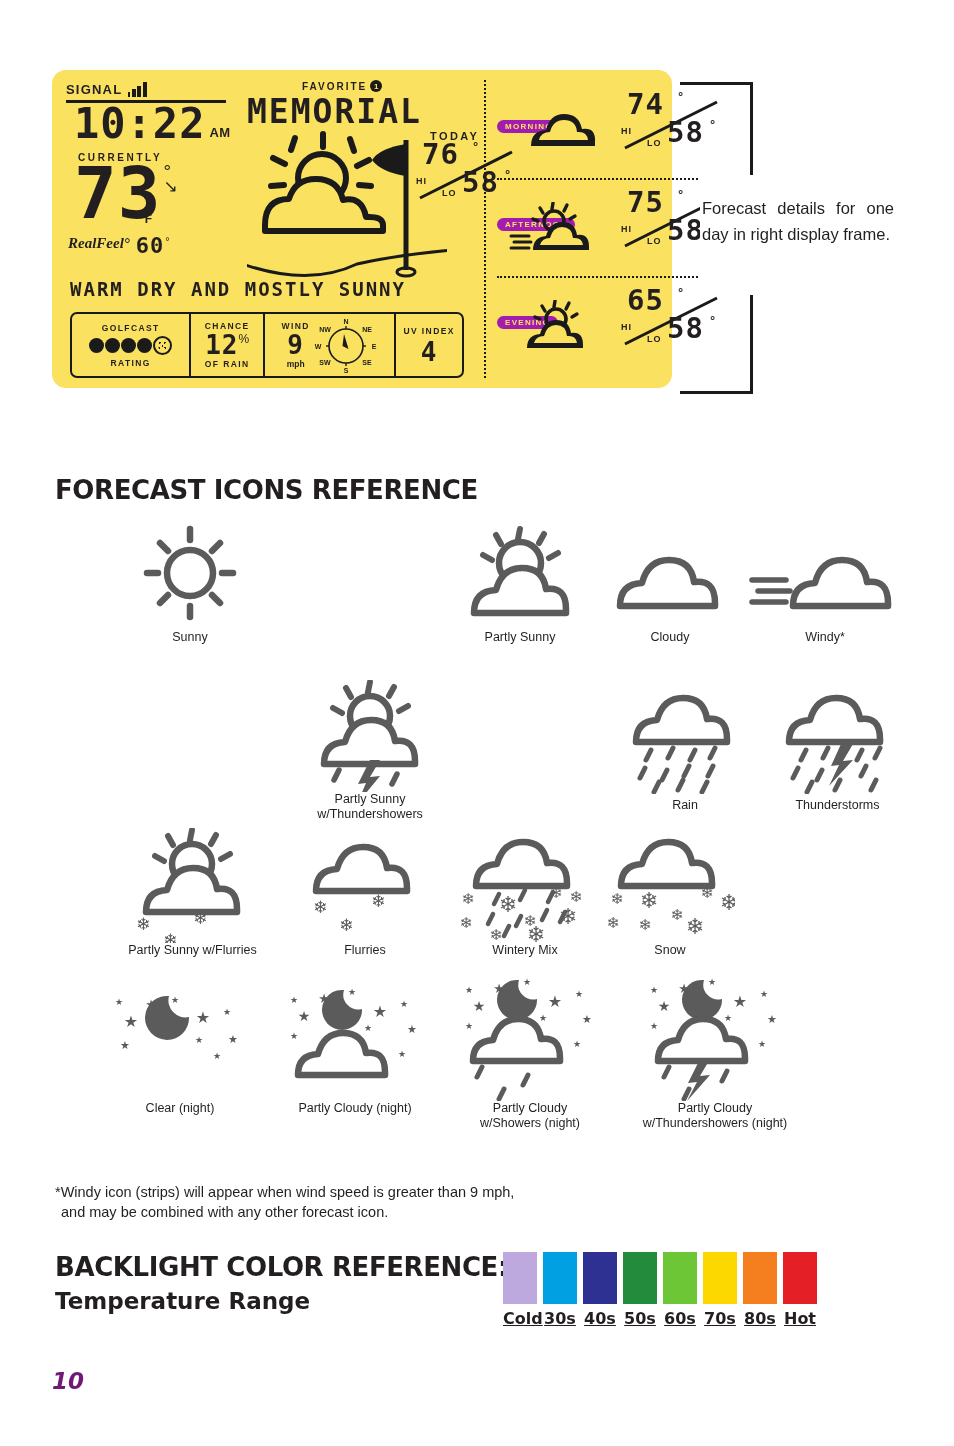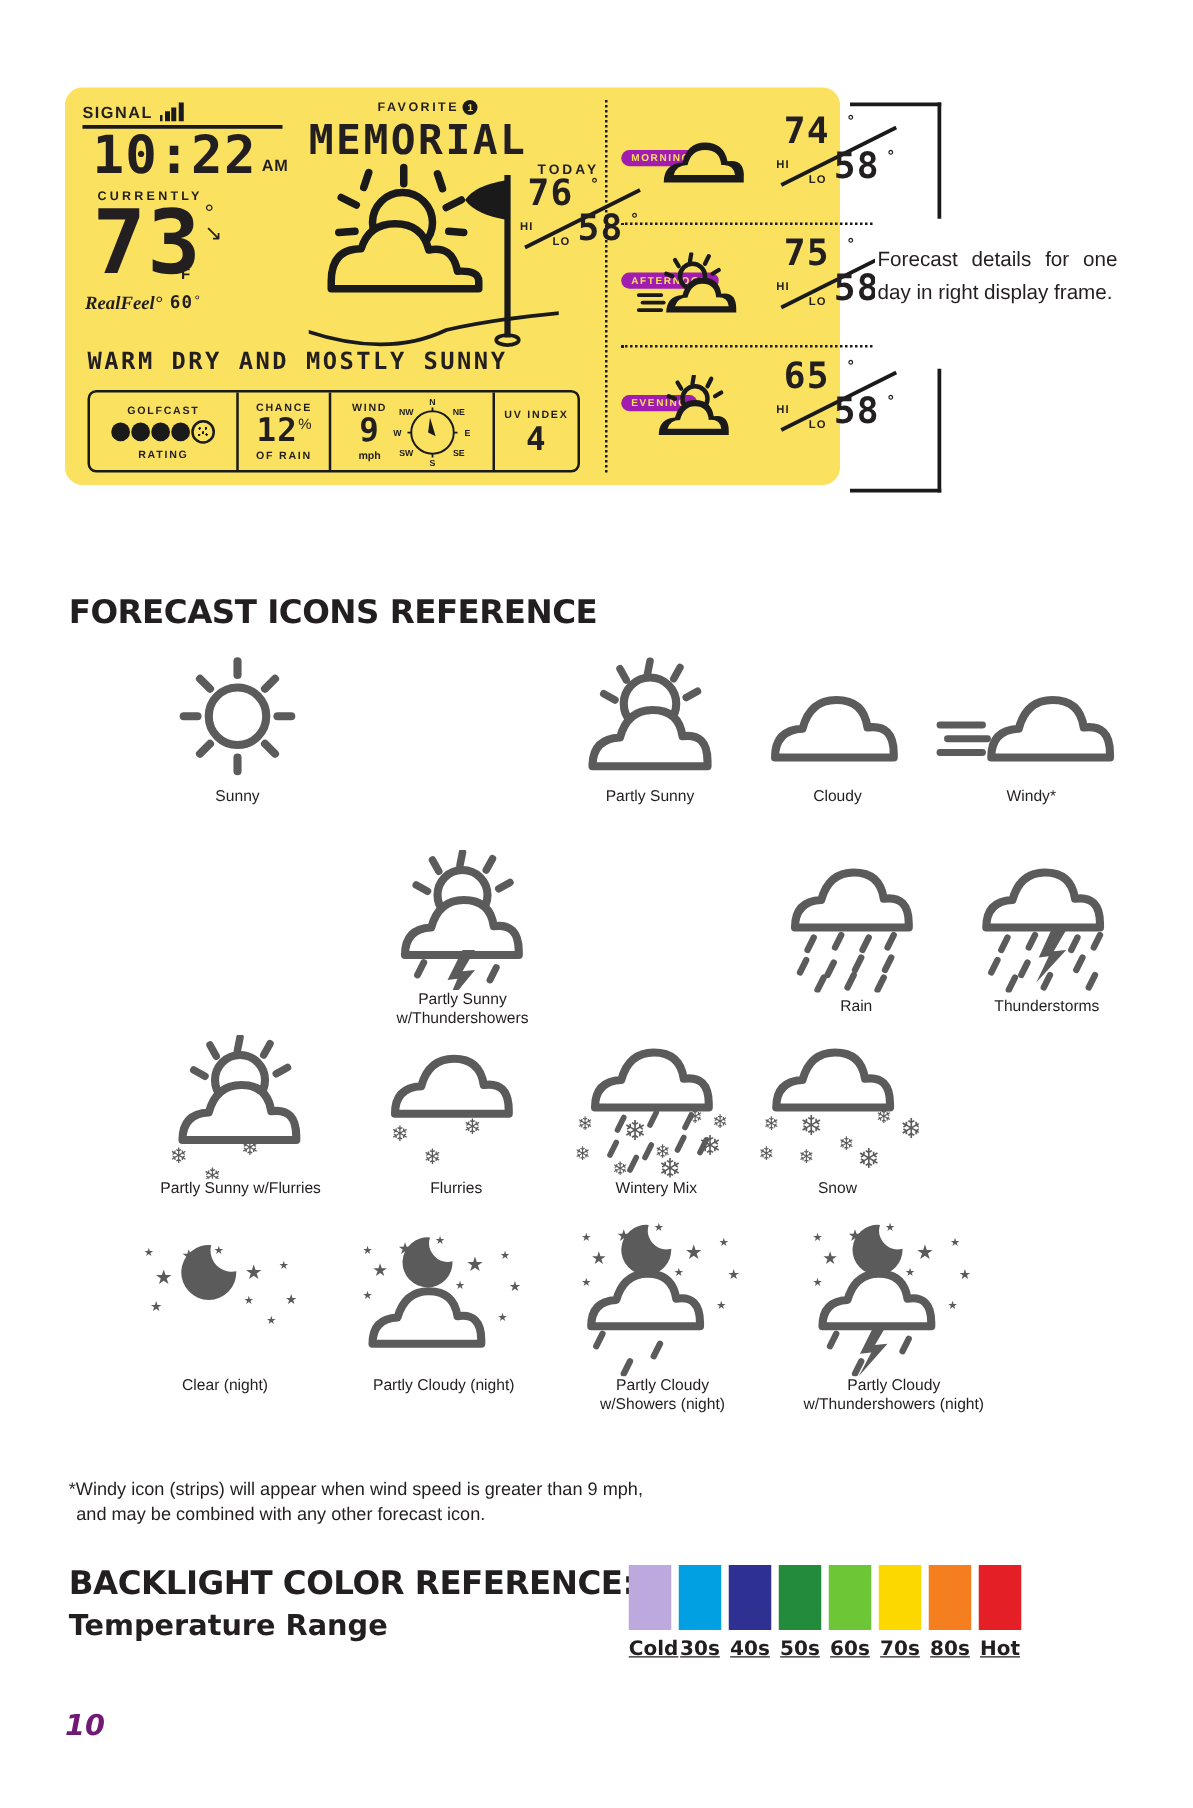--- a/index.html
+++ b/index.html
@@ -36,21 +36,21 @@
   #currently-label{position:absolute;left:26px;top:82px;font-size:10px;font-weight:bold;letter-spacing:2.6px;}
   #curtemp{position:absolute;left:22px;top:90px;display:flex;align-items:flex-start;}
   #curtemp .big{font-size:71px;line-height:0.95;}
   #curtemp .marks{display:flex;flex-direction:column;align-items:flex-start;margin-left:2px;margin-top:4px;}
   #curtemp .deg{font-size:19px;line-height:0.8;}
   #curtemp .arrow{font-size:17px;line-height:0.9;}
   #curtemp-unit{position:absolute;left:88px;top:142px;font-size:12px;font-weight:bold;}
 
   #realfeel{position:absolute;left:16px;top:165px;display:flex;align-items:flex-start;}
   #realfeel .rf-label{font-family:"Liberation Serif",serif;font-style:italic;font-weight:bold;font-size:15px;}
-  #realfeel .rf-val{font-size:14px;margin-left:6px;line-height:1;}
+  #realfeel .rf-val{font-size:22px;margin-left:6px;line-height:1;}
   #realfeel .rf-deg{font-size:11px;margin-left:1px;}
 
   #favorite{position:absolute;left:250px;top:10px;font-size:10px;font-weight:bold;letter-spacing:2px;display:flex;align-items:center;gap:3px;}
   #favorite .circnum{display:inline-flex;width:12px;height:12px;border-radius:50%;background:#1a1a1a;color:#fae15f;font-size:8px;align-items:center;justify-content:center;letter-spacing:0;}
   #coursename{position:absolute;left:195px;top:22px;font-size:33px;letter-spacing:2px;}
 
   #golfscene{position:absolute;left:195px;top:60px;width:200px;height:180px;}
 
   #today-label{position:absolute;left:378px;top:60px;font-size:11px;font-weight:bold;letter-spacing:2.4px;}
   #today-block{position:absolute;left:358px;top:72px;width:110px;height:70px;}

